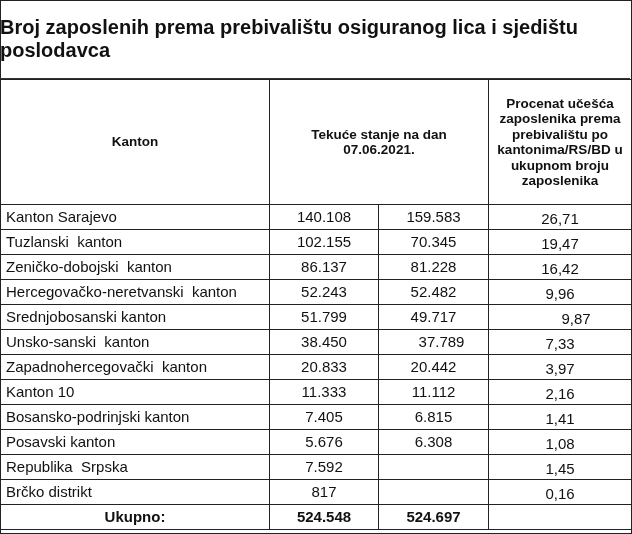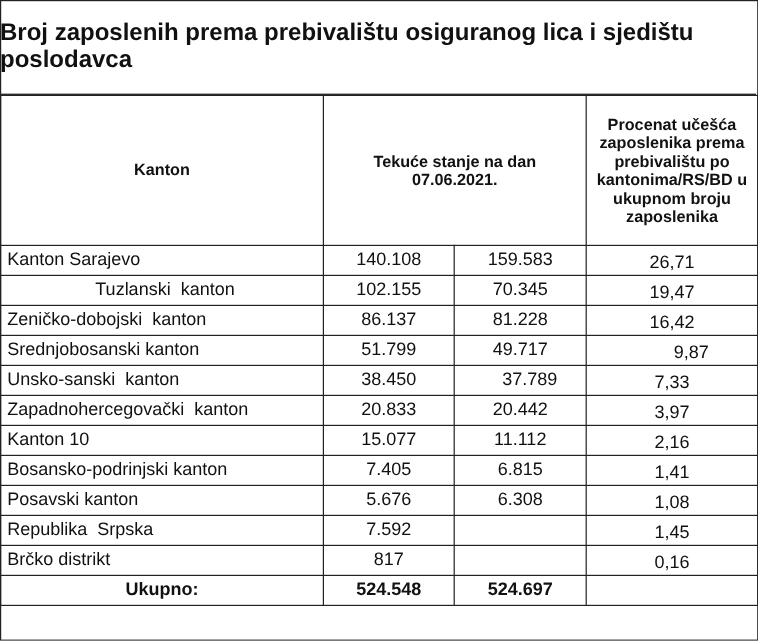--- a/index.html
+++ b/index.html
@@ -38,30 +38,36 @@
     </tr>
   </thead>
   <tbody id="tbody">
     <tr>
         <td class="name" style="white-space: pre;">Kanton Sarajevo</td>
         <td class="num" style="white-space: pre;">140.108</td>
         <td class="num" style="white-space: pre;">159.583</td>
         <td class="pct" style="white-space: pre;">26,71</td>
       </tr>
       <tr>
-        <td class="name" style="white-space: pre; text-align: center;">Tuzlanski  kanton</td>
+        <td class="name" style="white-space: pre;">Tuzlanski  kanton</td>
         <td class="num" style="white-space: pre;">102.155</td>
         <td class="num" style="white-space: pre;">70.345</td>
         <td class="pct" style="white-space: pre;">19,47</td>
       </tr>
       <tr>
         <td class="name" style="white-space: pre;">Zeničko-dobojski  kanton</td>
         <td class="num" style="white-space: pre;">86.137</td>
         <td class="num" style="white-space: pre;">81.228</td>
         <td class="pct" style="white-space: pre;">16,42</td>
+      </tr>
+      <tr>
+        <td class="name" style="white-space: pre;">Hercegovačko-neretvanski  kanton</td>
+        <td class="num" style="white-space: pre;">52.243</td>
+        <td class="num" style="white-space: pre;">52.482</td>
+        <td class="pct" style="white-space: pre;">9,96</td>
       </tr>
       <tr>
         <td class="name" style="white-space: pre;">Srednjobosanski kanton</td>
         <td class="num" style="white-space: pre;">51.799</td>
         <td class="num" style="white-space: pre;">49.717</td>
         <td class="pct" style="white-space: pre; padding-left: 32px;">9,87</td>
       </tr>
       <tr>
         <td class="name" style="white-space: pre;">Unsko-sanski  kanton</td>
         <td class="num" style="white-space: pre;">38.450</td>
@@ -69,21 +75,21 @@
         <td class="pct" style="white-space: pre;">7,33</td>
       </tr>
       <tr>
         <td class="name" style="white-space: pre;">Zapadnohercegovački  kanton</td>
         <td class="num" style="white-space: pre;">20.833</td>
         <td class="num" style="white-space: pre;">20.442</td>
         <td class="pct" style="white-space: pre;">3,97</td>
       </tr>
       <tr>
         <td class="name" style="white-space: pre;">Kanton 10</td>
-        <td class="num" style="white-space: pre;">15.077</td>
+        <td class="num" style="white-space: pre;">11.333</td>
         <td class="num" style="white-space: pre;">11.112</td>
         <td class="pct" style="white-space: pre;">2,16</td>
       </tr>
       <tr>
         <td class="name" style="white-space: pre;">Bosansko-podrinjski kanton</td>
         <td class="num" style="white-space: pre;">7.405</td>
         <td class="num" style="white-space: pre;">6.815</td>
         <td class="pct" style="white-space: pre;">1,41</td>
       </tr>
       <tr>

